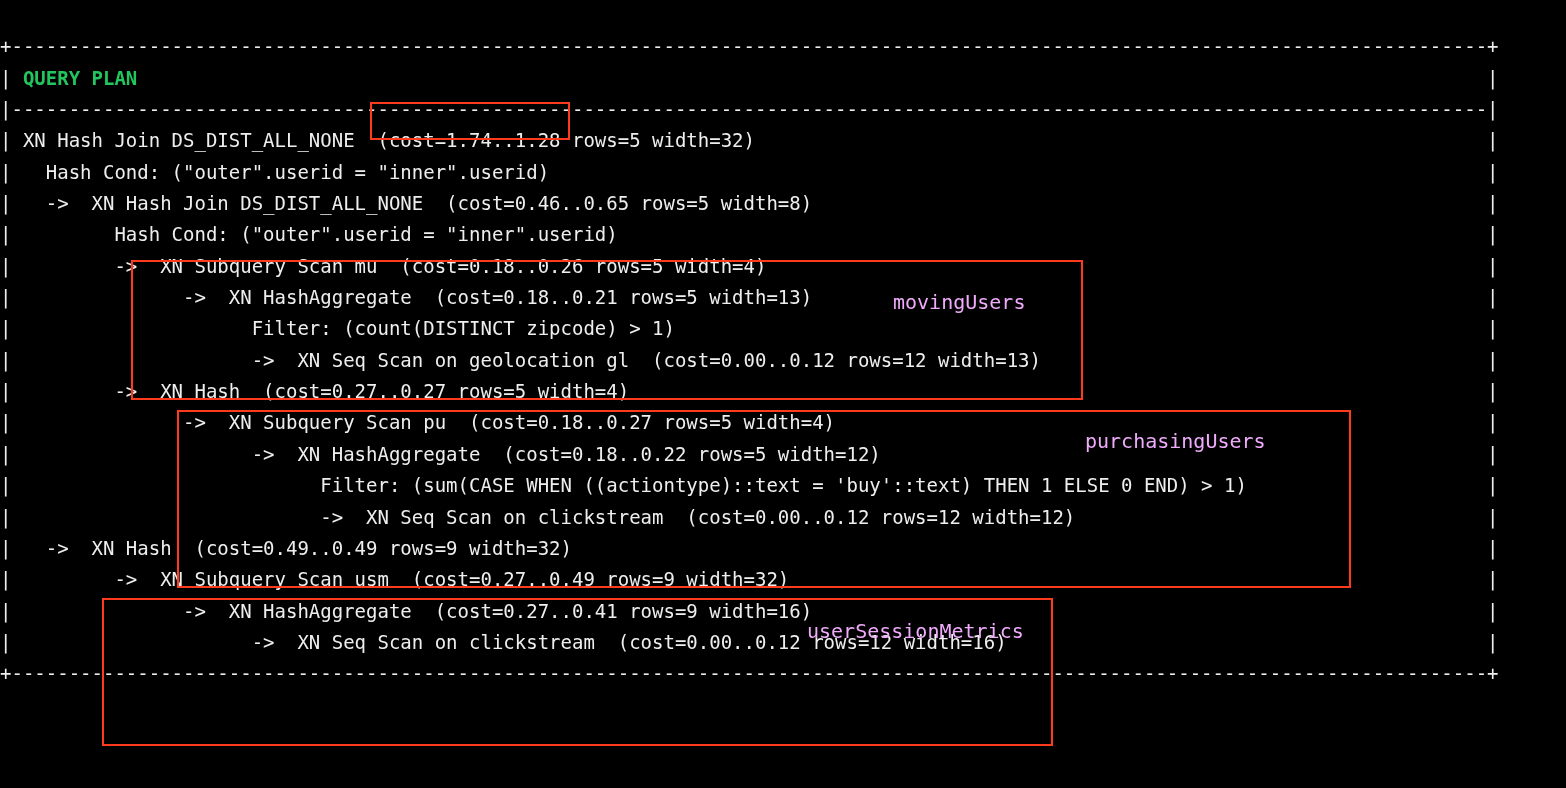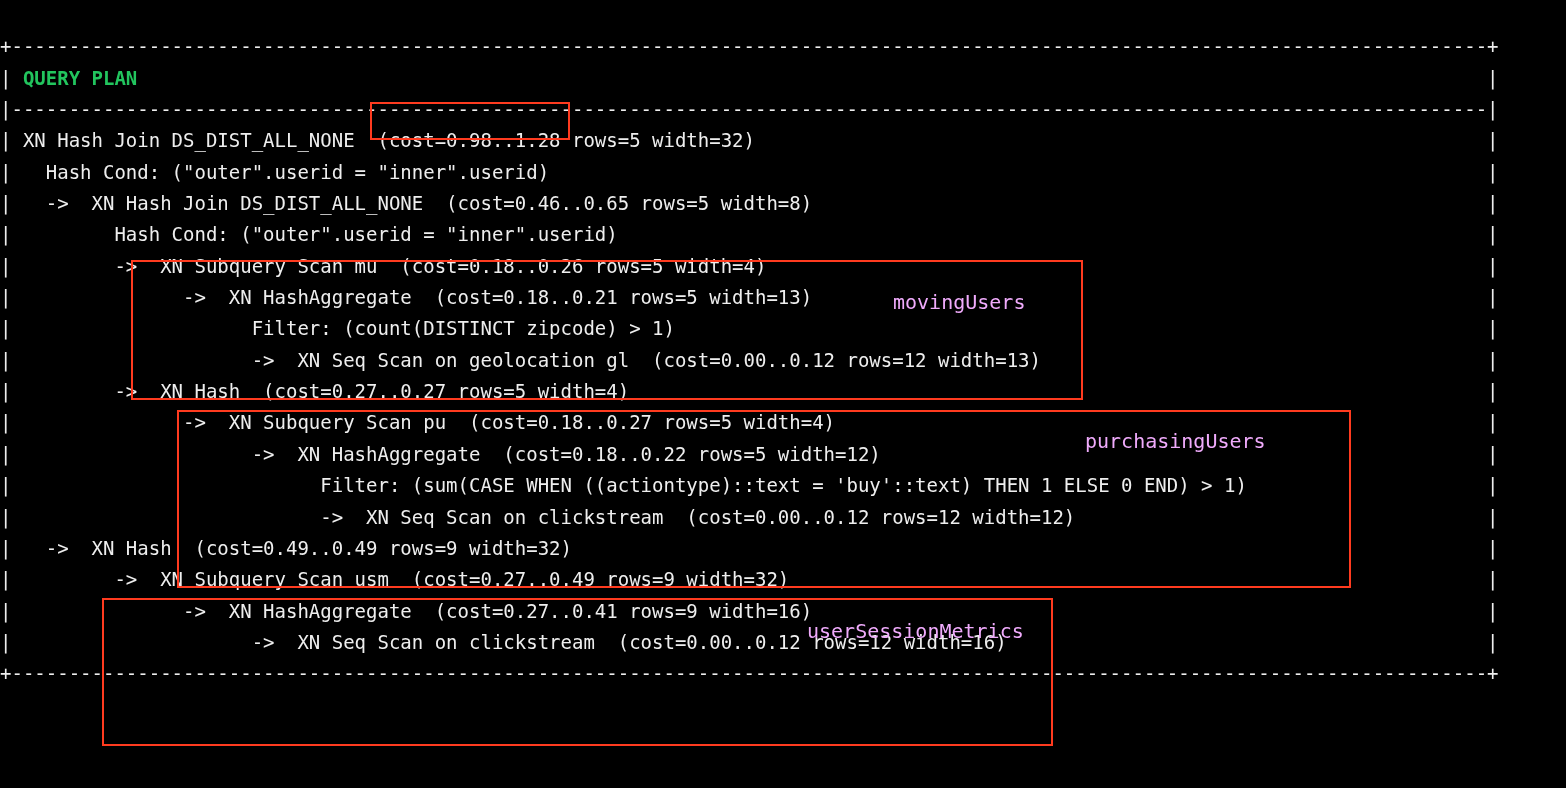--- a/index.html
+++ b/index.html
@@ -37,21 +37,21 @@
     pointer-events: none;
   }
 </style>
 </head>
 <body>
 
 <div class="pre">
 <span>+---------------------------------------------------------------------------------------------------------------------------------+</span>
 <span>| </span><span class="header">QUERY PLAN</span><span>                                                                                                                      |</span>
 <span>|---------------------------------------------------------------------------------------------------------------------------------|</span>
-<span>| XN Hash Join DS_DIST_ALL_NONE  (cost=0.98..1.28 rows=5 width=32)                                                                |</span>
+<span>| XN Hash Join DS_DIST_ALL_NONE  (cost=1.74..1.28 rows=5 width=32)                                                                |</span>
 <span>|   Hash Cond: ("outer".userid = "inner".userid)                                                                                  |</span>
 <span>|   -&gt;  XN Hash Join DS_DIST_ALL_NONE  (cost=0.46..0.65 rows=5 width=8)                                                           |</span>
 <span>|         Hash Cond: ("outer".userid = "inner".userid)                                                                            |</span>
 <span>|         -&gt;  XN Subquery Scan mu  (cost=0.18..0.26 rows=5 width=4)                                                               |</span>
 <span>|               -&gt;  XN HashAggregate  (cost=0.18..0.21 rows=5 width=13)                                                           |</span>
 <span>|                     Filter: (count(DISTINCT zipcode) &gt; 1)                                                                       |</span>
 <span>|                     -&gt;  XN Seq Scan on geolocation gl  (cost=0.00..0.12 rows=12 width=13)                                       |</span>
 <span>|         -&gt;  XN Hash  (cost=0.27..0.27 rows=5 width=4)                                                                           |</span>
 <span>|               -&gt;  XN Subquery Scan pu  (cost=0.18..0.27 rows=5 width=4)                                                         |</span>
 <span>|                     -&gt;  XN HashAggregate  (cost=0.18..0.22 rows=5 width=12)                                                     |</span>

